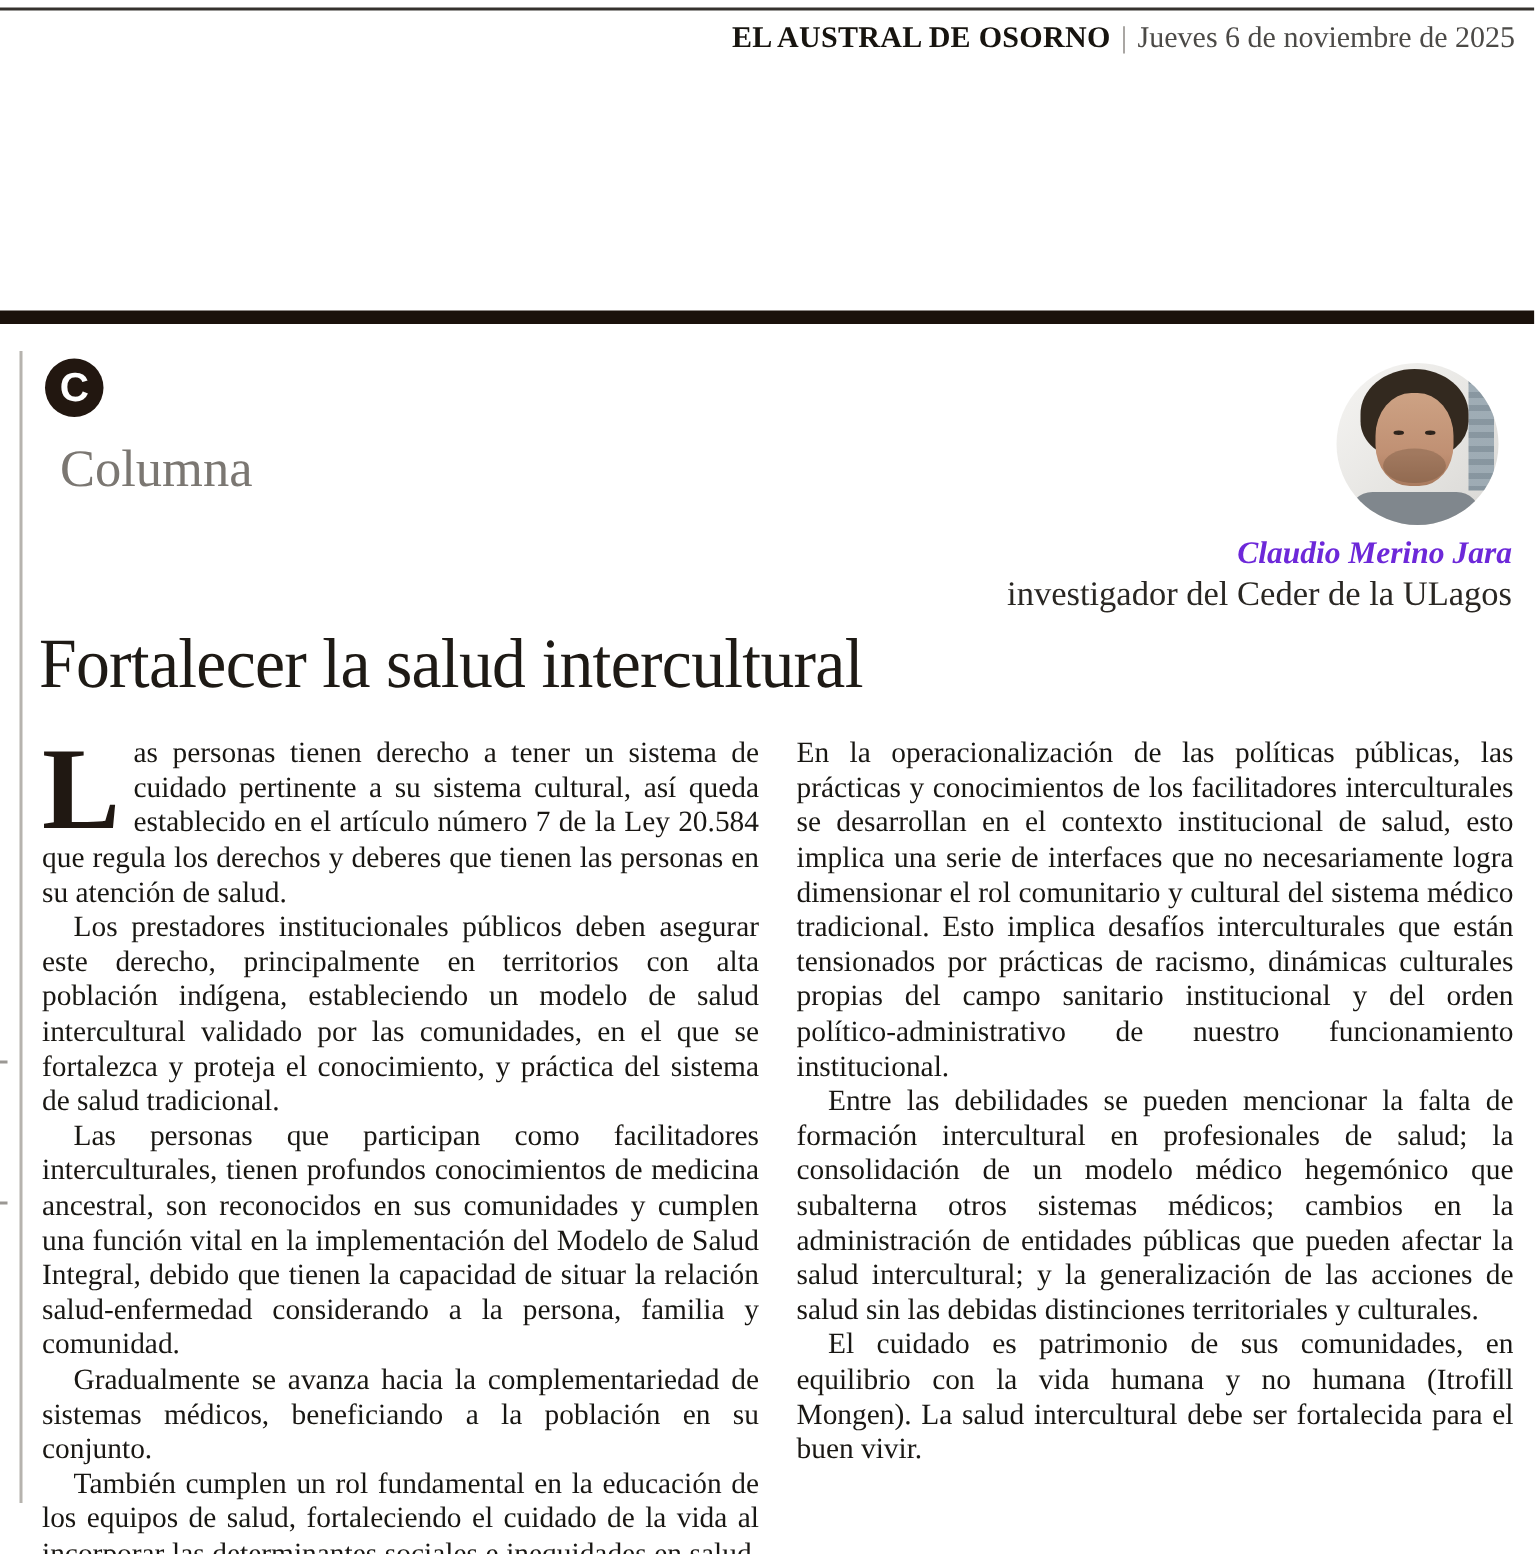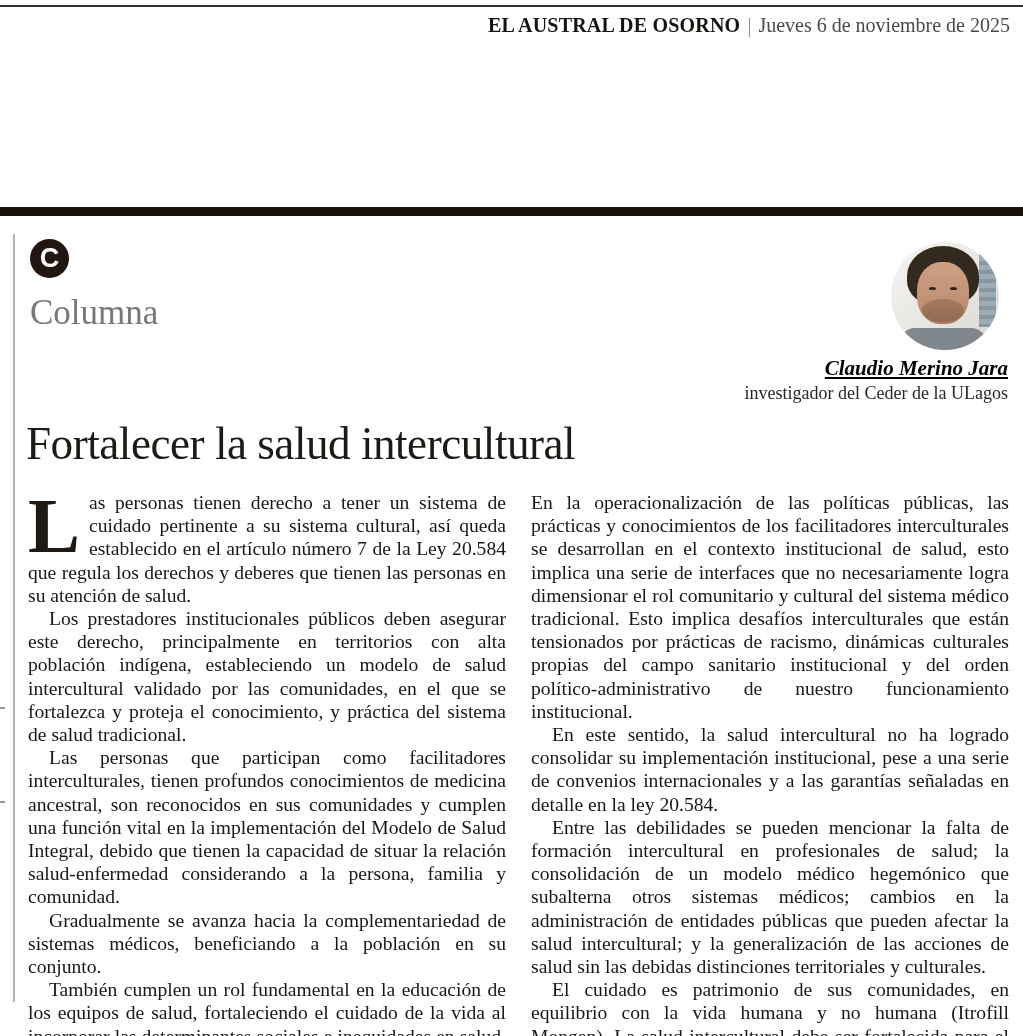--- a/index.html
+++ b/index.html
@@ -19,43 +19,43 @@
   
   .left-rule { position:absolute; left:13px; top:234px; width:2px; height:768px; background:#b6b3ae; }
   .edge-mark { position:absolute; left:0; width:5px; height:2px; background:#9b9894; }
   .edge-mark.m1 { top:707px; }
   .edge-mark.m2 { top:801px; }
 
   
   .badge { position:absolute; left:30px; top:239px; width:39px; height:39px; border-radius:50%;
            background:#221710; color:#ffffff; display:flex; align-items:center; justify-content:center;
            font-family:"Liberation Sans", sans-serif; font-weight:bold; font-size:27px; }
-  .section-label { position:absolute; left:30px; top:293px; font-size:35px; color:#7b7772; }
+  .section-label { position:absolute; left:40px; top:293px; font-size:35px; color:#7b7772; }
 
   
   .photo { position:absolute; left:891px; top:242px; width:108px; height:108px; border-radius:50%;
            overflow:hidden; background:linear-gradient(135deg,#f6f5f3 0%,#e6e5e2 55%,#d7d6d3 100%); }
   .photo .building { position:absolute; right:3px; top:5px; width:17px; height:80px; opacity:.9;
            background:repeating-linear-gradient(180deg,#97a6b0 0 5px,#7e8e99 5px 9px); }
   .photo .hair { position:absolute; left:16px; top:4px; width:72px; height:60px;
            border-radius:50% 50% 42% 42%; background:#33291f; }
   .photo .face { position:absolute; left:26px; top:20px; width:52px; height:62px;
            border-radius:46% 46% 44% 44%;
            background:linear-gradient(180deg,#cda284 0%,#c09073 65%,#a87a5e 100%); }
   .photo .stubble { position:absolute; left:31px; top:57px; width:42px; height:23px;
            border-radius:50%; background:rgba(84,60,42,0.28); }
   .photo .eye { position:absolute; width:7px; height:3px; border-radius:50%; background:#2e241c; top:45px; }
   .photo .eye.l { left:38px; } .photo .eye.r { left:59px; }
   .photo .torso { position:absolute; left:8px; top:86px; width:88px; height:24px;
            border-radius:16px 16px 0 0; background:#80878d; }
 
   
   .caption { position:absolute; right:15px; top:356px; text-align:right; }
-  .caption-name { font-weight:bold; font-style:italic; font-size:21px; color:#000000;text-decoration:underline; }
-  .caption-role { font-size:18px; color:#2a2723; margin-top:2px; }
+  .caption-name { font-weight:bold; font-style:italic; font-size:21px; color:#6d28d9; }
+  .caption-role { font-size:23px; color:#2a2723; margin-top:2px; }
 
   
   .headline { position:absolute; left:26px; top:416px; font-size:47px; color:#1e1a15;
               letter-spacing:-0.5px; white-space:nowrap; transform:scaleX(0.96); transform-origin:left top; }
 
   
   .body-cols { position:absolute; left:28px; top:491px; width:981px; display:flex; gap:25px;
                font-size:19.6px; line-height:23.2px; text-align:justify; color:#191713;
                hyphens:auto; -webkit-hyphens:auto; }
   .col { width:478px; }
@@ -108,19 +108,18 @@
       <p class="para lead"><span class="dropcap">L</span><span>as personas tienen derecho a tener un sistema de cuidado pertinente a su sistema cultural, así queda establecido en el artículo número 7 de la Ley 20.584 que regula los derechos y deberes que tienen las personas en su atención de salud.</span></p>
       <div>
           <p class="para">Los prestadores institucionales públicos deben asegurar este derecho, principalmente en territorios con alta población indígena, estableciendo un modelo de salud intercultural validado por las comunidades, en el que se fortalezca y proteja el conocimiento, y práctica del sistema de salud tradicional.</p>
           <p class="para">Las personas que participan como facilitadores interculturales, tienen profundos conocimientos de medicina ancestral, son reconocidos en sus comunidades y cumplen una función vital en la implementación del Modelo de Salud Integral, debido que tienen la capacidad de situar la relación salud-enfermedad considerando a la persona, familia y comunidad.</p>
           <p class="para">Gradualmente se avanza hacia la complementariedad de sistemas médicos, beneficiando a la población en su conjunto.</p>
           <p class="para">También cumplen un rol fundamental en la educación de los equipos de salud, fortaleciendo el cuidado de la vida al incorporar las determinantes sociales e inequidades en salud. Todo esto ayuda a mejorar la estrategia de atención primaria de salud, debido a que parte de sus acciones corresponden a procesos de promoción</p>
         </div>
     </div>
     <div class="col col-right">
         <p class="para">En la operacionalización de las políticas públicas, las prácticas y conocimientos de los facilitadores interculturales se desarrollan en el contexto institucional de salud, esto implica una serie de interfaces que no necesariamente logra dimensionar el rol comunitario y cultural del sistema médico tradicional. Esto implica desafíos interculturales que están tensionados por prácticas de racismo, dinámicas culturales propias del campo sanitario institucional y del orden político-administrativo de nuestro funcionamiento institucional.</p>
-        <p class="para">En este sentido, la salud intercultural no ha logrado consolidar su implementación institucional, pese a una serie de convenios internacionales y a las garantías señaladas en detalle en la ley 20.584.</p>
         <p class="para">Entre las debilidades se pueden mencionar la falta de formación intercultural en profesionales de salud; la consolidación de un modelo médico hegemónico que subalterna otros sistemas médicos; cambios en la administración de entidades públicas que pueden afectar la salud intercultural; y la generalización de las acciones de salud sin las debidas distinciones territoriales y culturales.</p>
         <p class="para">El cuidado es patrimonio de sus comunidades, en equilibrio con la vida humana y no humana (Itrofill Mongen). La salud intercultural debe ser fortalecida para el buen vivir.</p>
       </div>
   </div>
 
 </div>
 
 </body></html>

